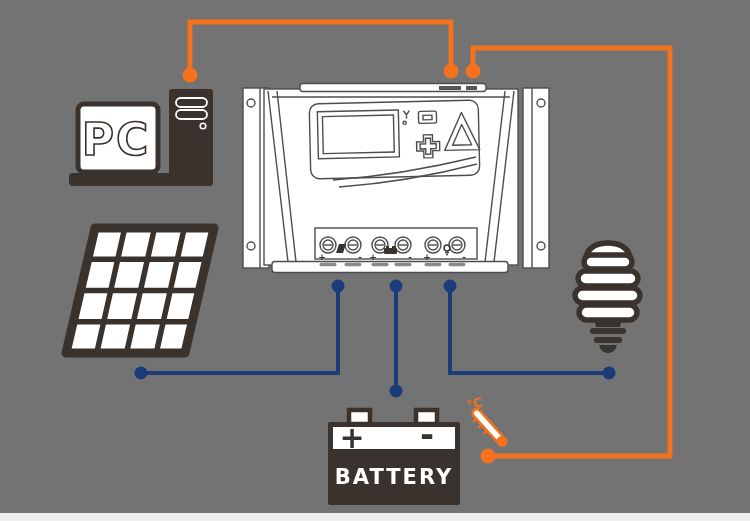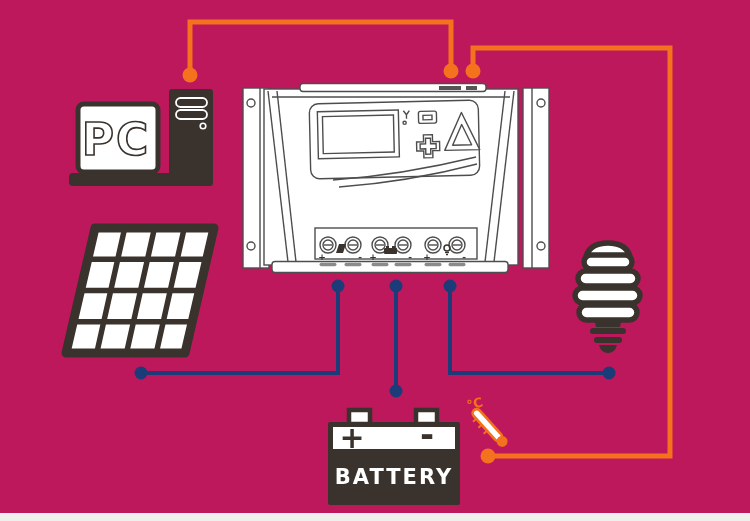--- a/index.html
+++ b/index.html
@@ -1,16 +1,16 @@
 <!DOCTYPE html>
 <html style="--wire-orange: #F4711D; --wire-navy: #1B3C78; --icon-dark: #3A322C; --line-gray: #4D4D4D; --slot-gray: #8A8A8A; --footer-gray: #F0EFED;"><head>
 <meta charset="utf-8">
 <style>
   html,body{margin:0;padding:0;background:#fff;}
-  .stage{position:relative;width:750px;height:521px;background:#be185d;overflow:hidden;}
+  .stage{position:relative;width:750px;height:521px;background:#737373;overflow:hidden;}
   svg{display:block;}
   
   .ln  {stroke:var(--line-gray);fill:#fff;stroke-width:1.4;}
   .lnf {stroke:var(--line-gray);fill:none;stroke-width:1.4;}
   .dk  {fill:var(--icon-dark);}
   .dks {stroke:var(--icon-dark);fill:#fff;}
   .ow  {stroke:var(--wire-orange);fill:none;stroke-width:5;}
   .od  {fill:var(--wire-orange);}
   .nw  {stroke:var(--wire-navy);fill:none;stroke-width:4;}
   .nd  {fill:var(--wire-navy);}

